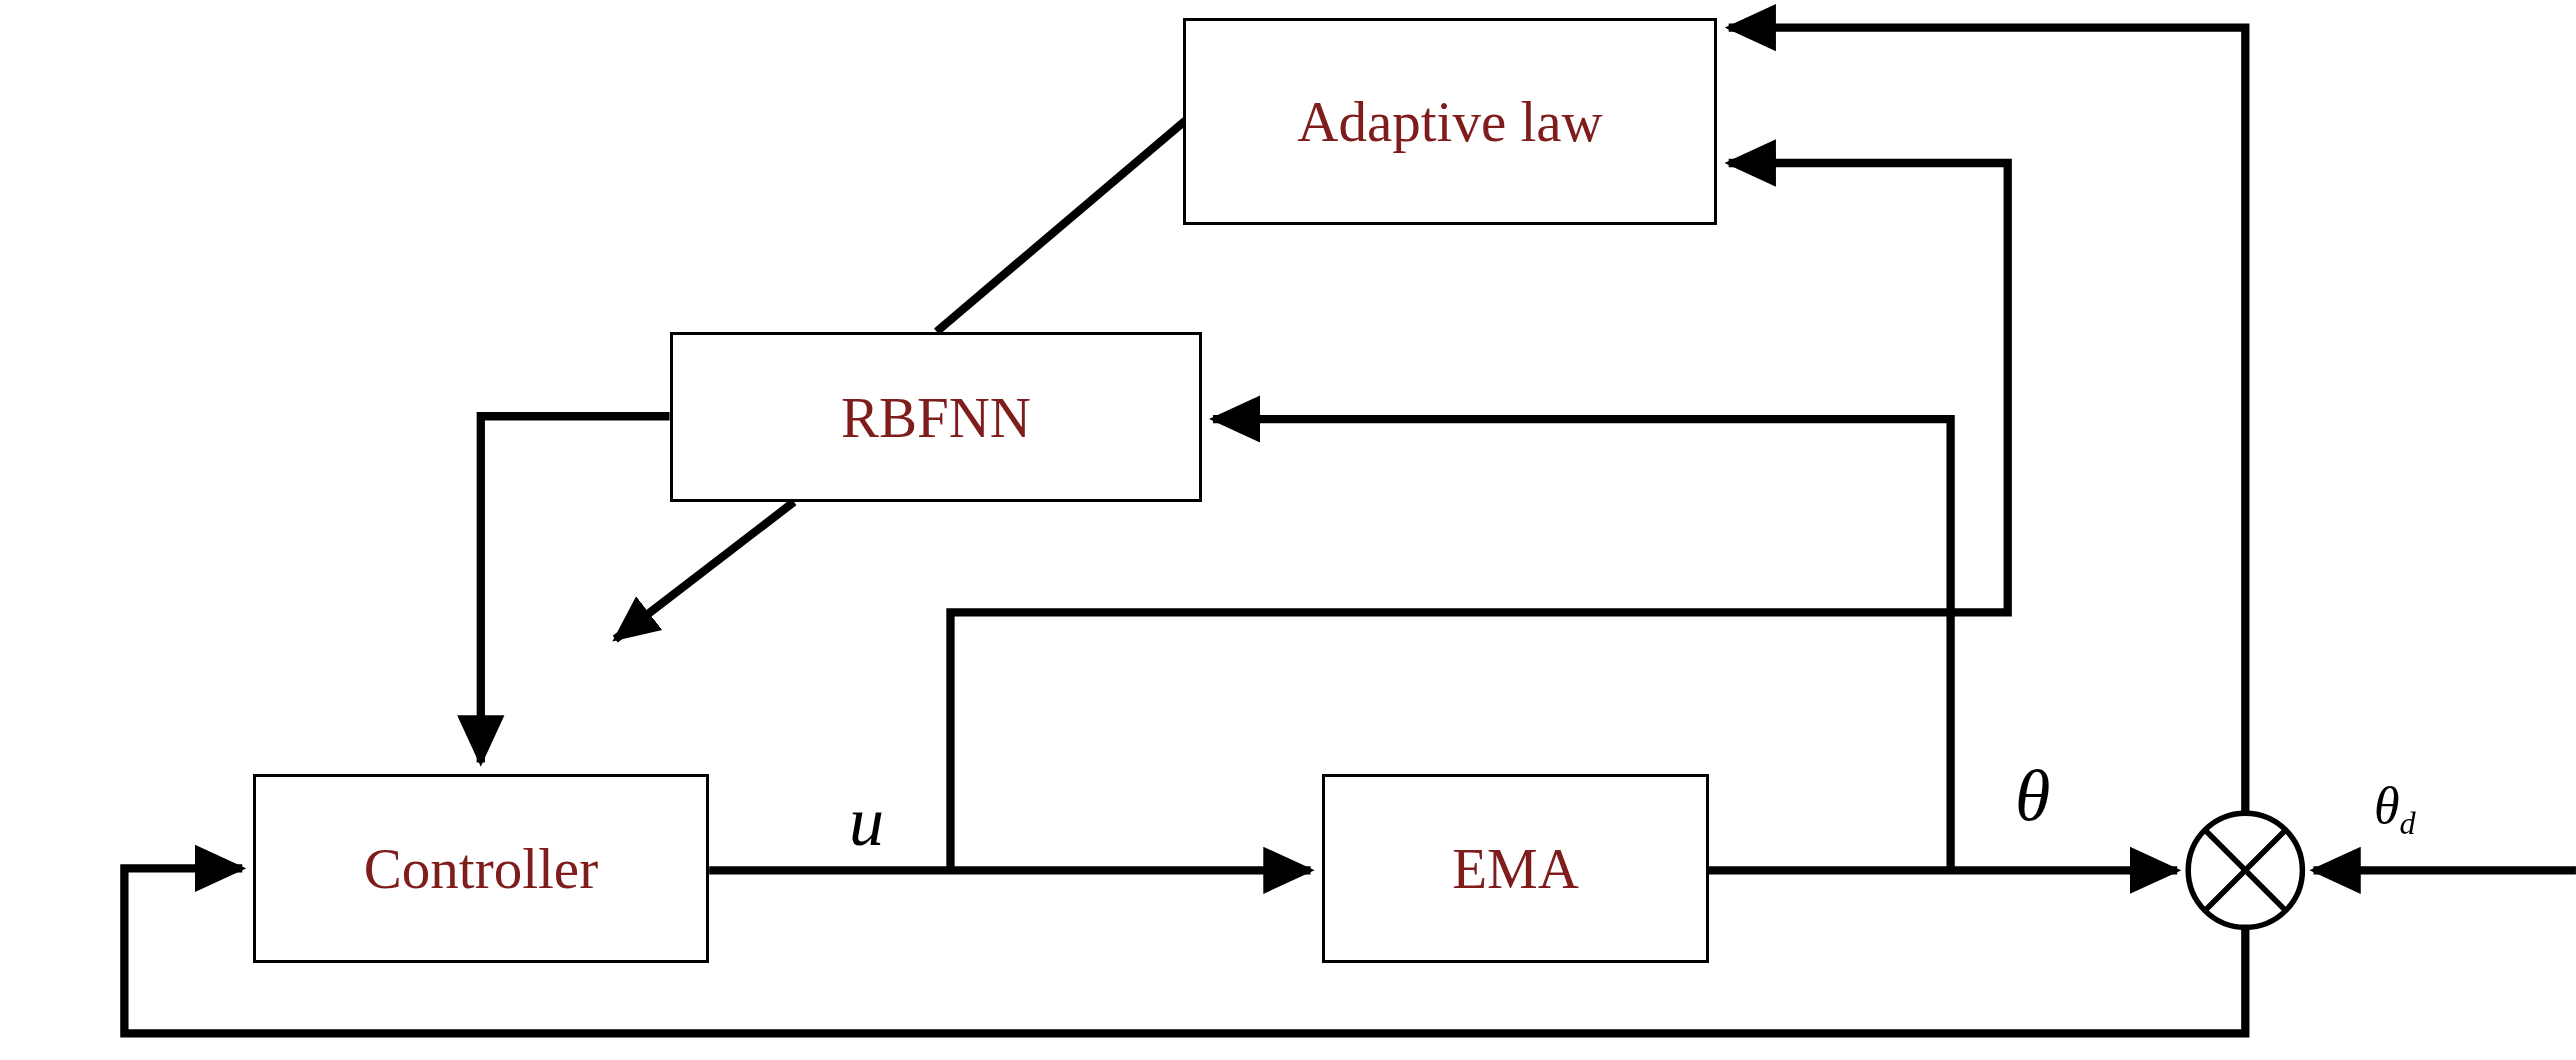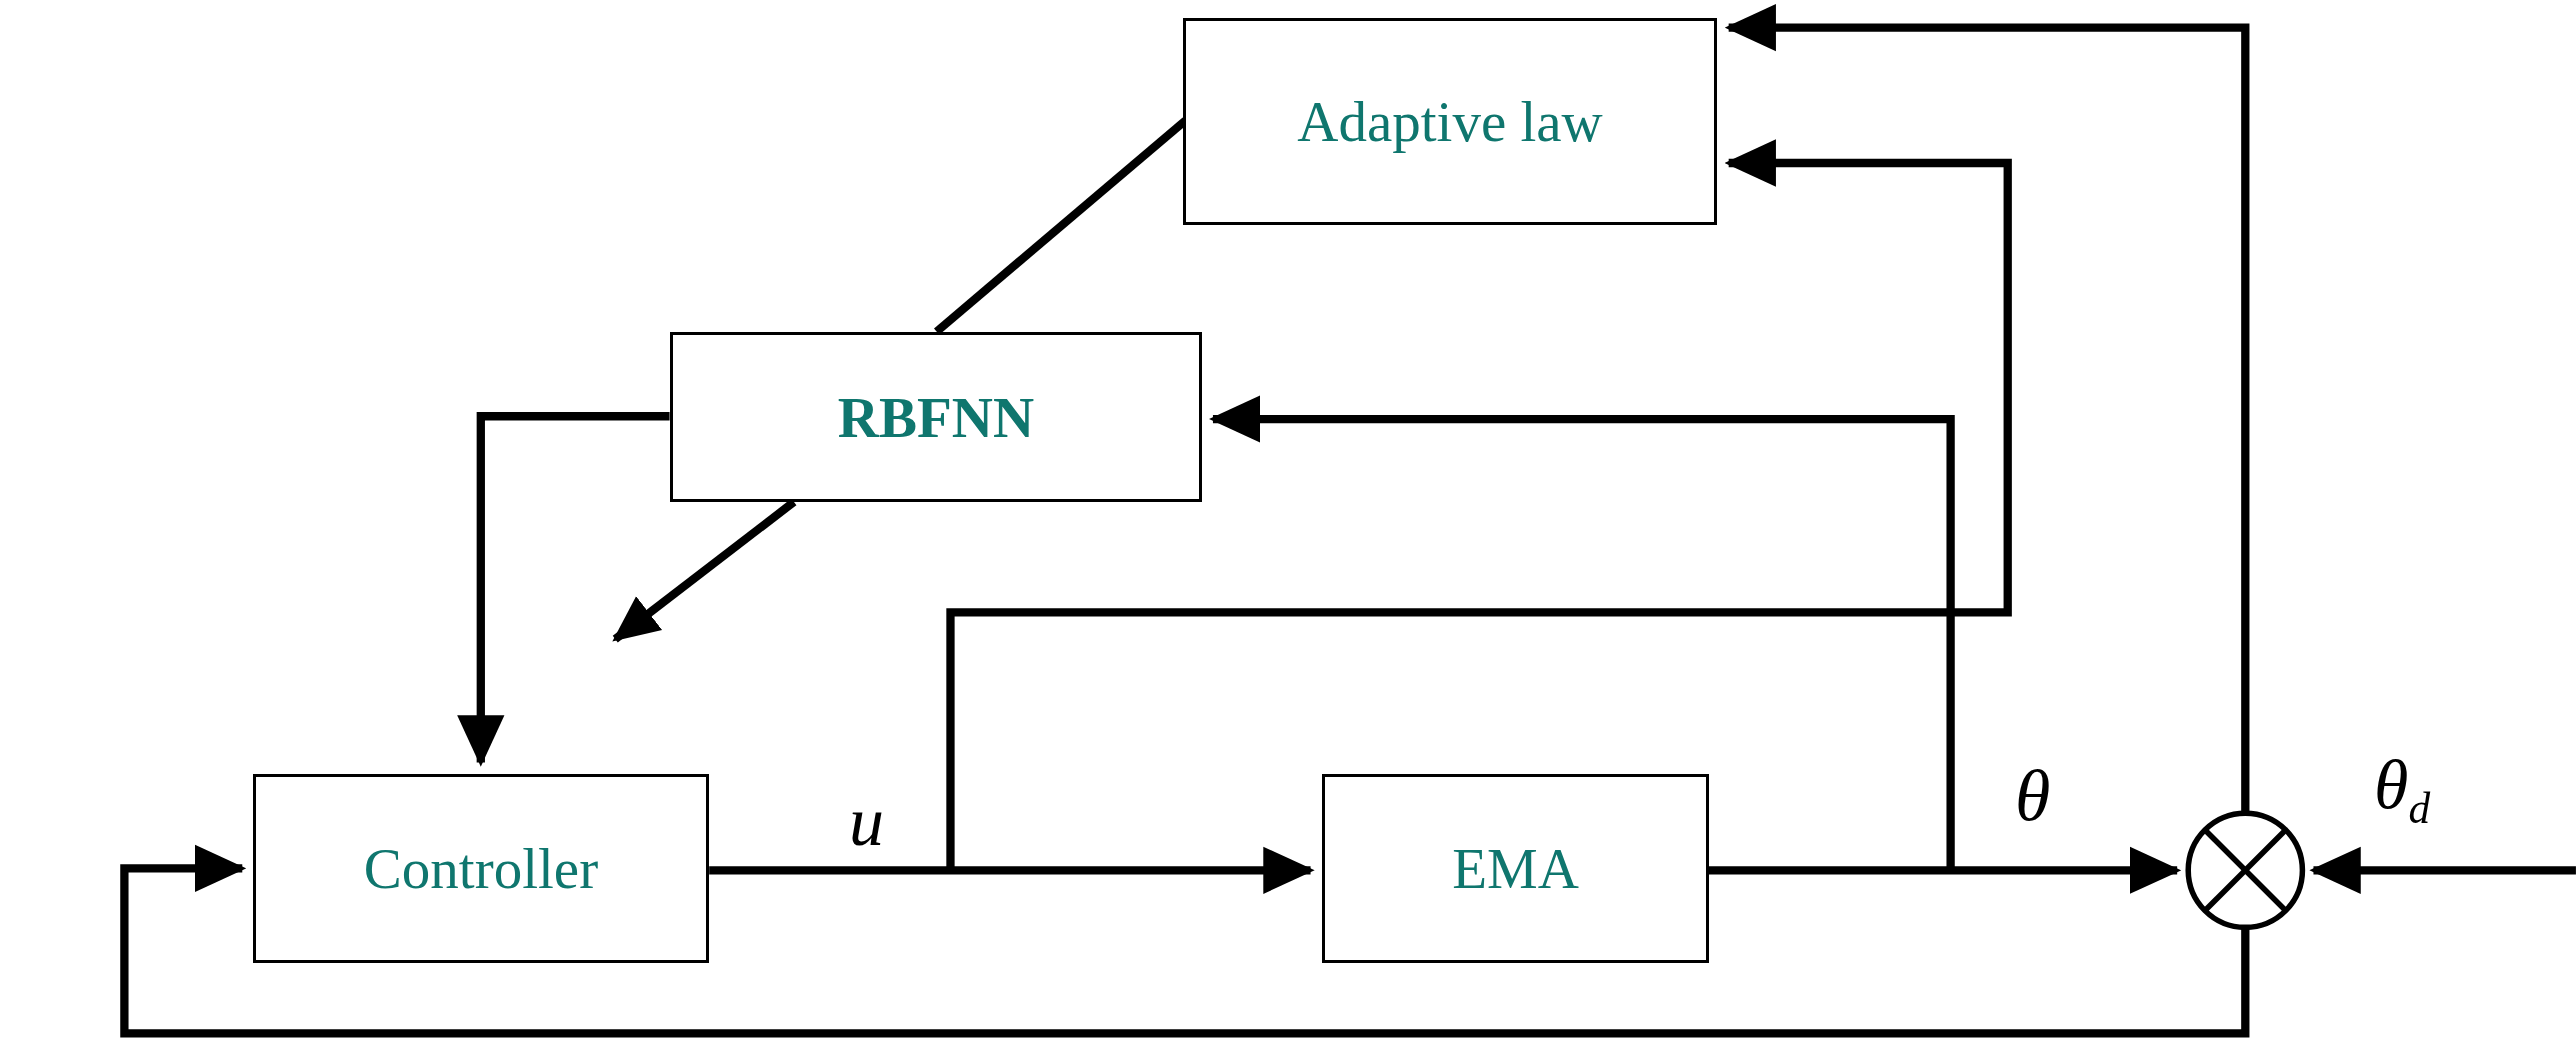--- a/index.html
+++ b/index.html
@@ -2,21 +2,21 @@
 <html style="font-size:14.7px"><head>
 <meta charset="utf-8">
 <title>Block Diagram</title>
 <style>
   html,body{margin:0;padding:0;background:#ffffff;}
   body{font-family:"Liberation Serif", serif;}
   #stage{position:relative;width:2576px;height:1060px;background:#ffffff;overflow:hidden;}
   #wire-layer{position:absolute;left:0;top:0;width:2576px;height:1060px;}
   .blk{position:absolute;box-sizing:border-box;background:#ffffff;
        border:3.7px solid #000000;display:flex;align-items:center;justify-content:center;}
-  .blk-label{font-family:"Liberation Serif", serif;font-size:57px;color:#0f766e;
+  .blk-label{font-family:"Liberation Serif", serif;font-size:57px;color:#7f1d1d;
              line-height:1;white-space:nowrap;text-align:center;}
   .mlabel{position:absolute;font-family:"Liberation Serif", serif;color:#000000;
           font-style:italic;white-space:nowrap;line-height:1;}
   .sub{font-size:0.62em;vertical-align:sub;font-style:italic;}
   .hat-wrap{position:relative;display:inline-block;}
   .hat-wrap::before{content:"^";position:absolute;left:50%;top:-0.52em;
                     transform:translateX(-58%) scaleX(1.25);font-style:normal;
                     font-size:0.82em;line-height:1;}
 </style>
 </head>
@@ -61,39 +61,39 @@
       <circle cx="2438" cy="945" r="62" fill="#ffffff" stroke="#000000" stroke-width="6"></circle>
       <line x1="2394" y1="901" x2="2482" y2="989" stroke="#000000" stroke-width="6"></line>
       <line x1="2482" y1="901" x2="2394" y2="989" stroke="#000000" stroke-width="6"></line>
     </g>
   </svg>
 
   <div class="blk" style="left:1183px;top:18.4px;width:534px;height:207px;">
     <span class="blk-label">Adaptive law</span>
   </div>
 
-  <div class="blk" style="left:670px;top:332px;width:532px;height:170px;font-weight:bold;">
+  <div class="blk" style="left:670px;top:332px;width:532px;height:170px;">
     <span class="blk-label">RBFNN</span>
   </div>
 
   <div class="blk" style="left:253px;top:774px;width:456px;height:189px;">
     <span class="blk-label">Controller</span>
   </div>
 
   <div class="blk" style="left:1322px;top:774px;width:387px;height:189px;">
     <span class="blk-label">EMA</span>
   </div>
 
 
   <div class="mlabel" style="left:849px;top:787px;font-size:70px;">
     <span>u</span>
   </div>
 
   <div class="mlabel" style="left:2015px;top:760px;font-size:72px;">
     <span>θ</span>
   </div>
 
-  <div class="mlabel" style="left:2374px;top:750px;font-size:70px;">
+  <div class="mlabel" style="left:2374px;top:780px;font-size:52px;">
     <span>θ</span><span class="sub">d</span>
   </div>
 
 </div>
 
 
 </body></html>

